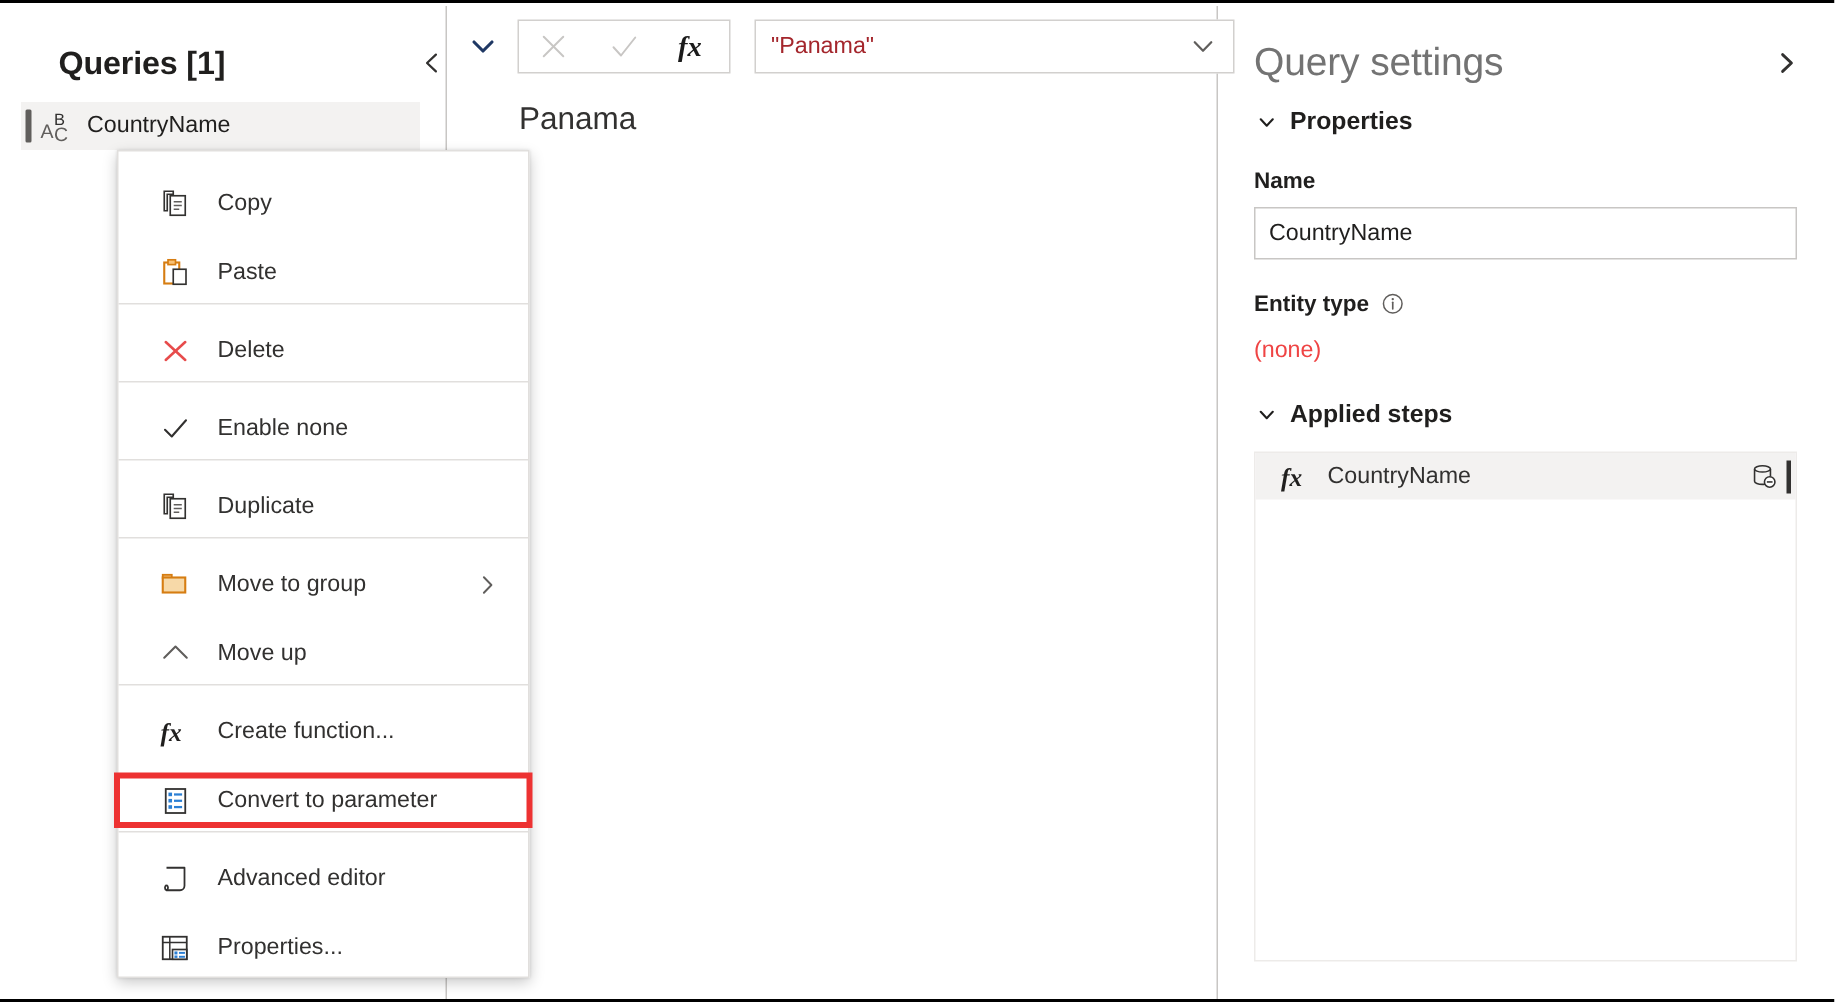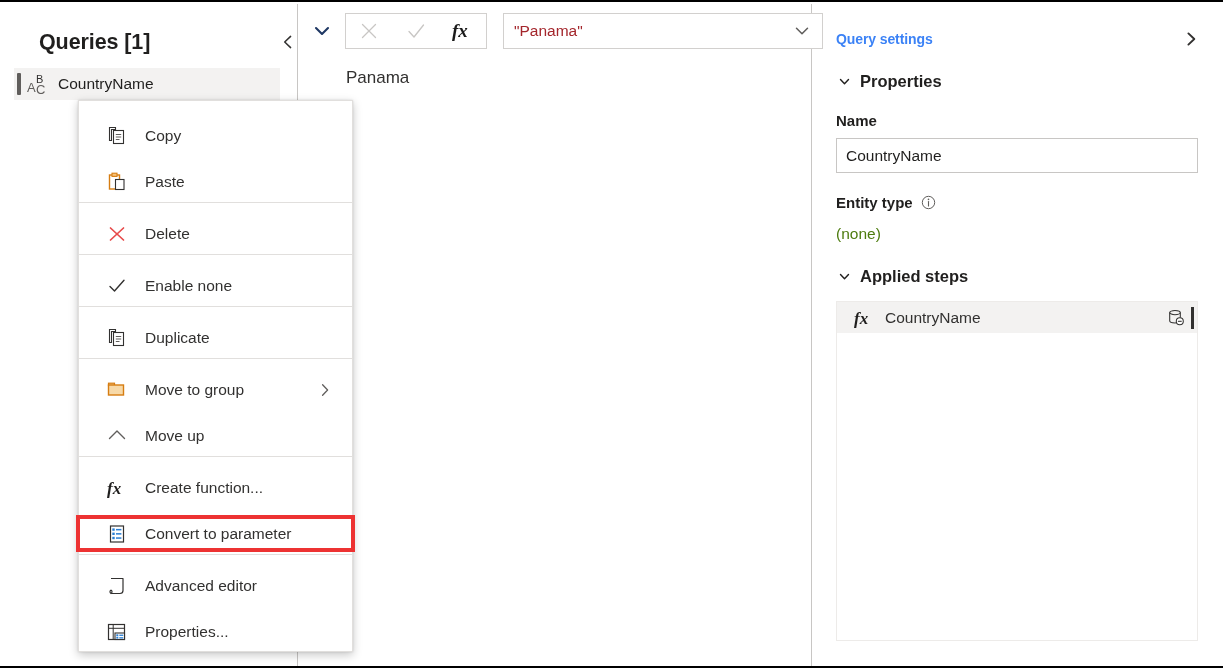--- a/index.html
+++ b/index.html
@@ -209,21 +209,21 @@
     position: absolute;
     right: 6px; top: 0;
     height: 34px;
     width: 28px;
     display: flex; align-items: center; justify-content: center;
     cursor: pointer;
   }
   .preview-value {
     position: absolute;
     left: 47px; top: 64px;
-    font-size: 17px;
+    font-size: 21px;
     color: #323130;
     white-space: nowrap;
   }
 
   
   .settings-pane {
     position: absolute;
     left: 833px; top: 2px;
     width: 390px;
     height: 664px;
@@ -232,23 +232,23 @@
   }
   .settings-header {
     position: absolute;
     left: 3px; top: 22px;
     width: 368px;
     display: flex;
     align-items: center;
     justify-content: space-between;
   }
   .settings-title {
-    font-size: 14px;
-    font-weight: bold;
-    color: #3b82f6;
+    font-size: 26px;
+    font-weight: normal;
+    color: #737373;
     letter-spacing: -0.1px;
     white-space: nowrap;
   }
   .collapse-right-btn {
     width: 26px; height: 26px;
     display: flex; align-items: center; justify-content: center;
     cursor: pointer;
   }
   .section-head {
     position: absolute;
@@ -289,21 +289,21 @@
     position: absolute;
     left: 3px; top: 190px;
     display: flex;
     align-items: center;
   }
   .info-icon { margin-left: 8px; display: flex; align-items: center; }
   .entity-value {
     position: absolute;
     left: 3px; top: 221px;
     font-size: 15.5px;
-    color: #4d7c0f;
+    color: #ef4444;
     white-space: nowrap;
   }
   .steps-list {
     position: absolute;
     left: 3px; top: 297px;
     width: 362px;
     height: 340px;
     border: 1px solid #edebe9;
     box-sizing: border-box;
     background: #ffffff;

